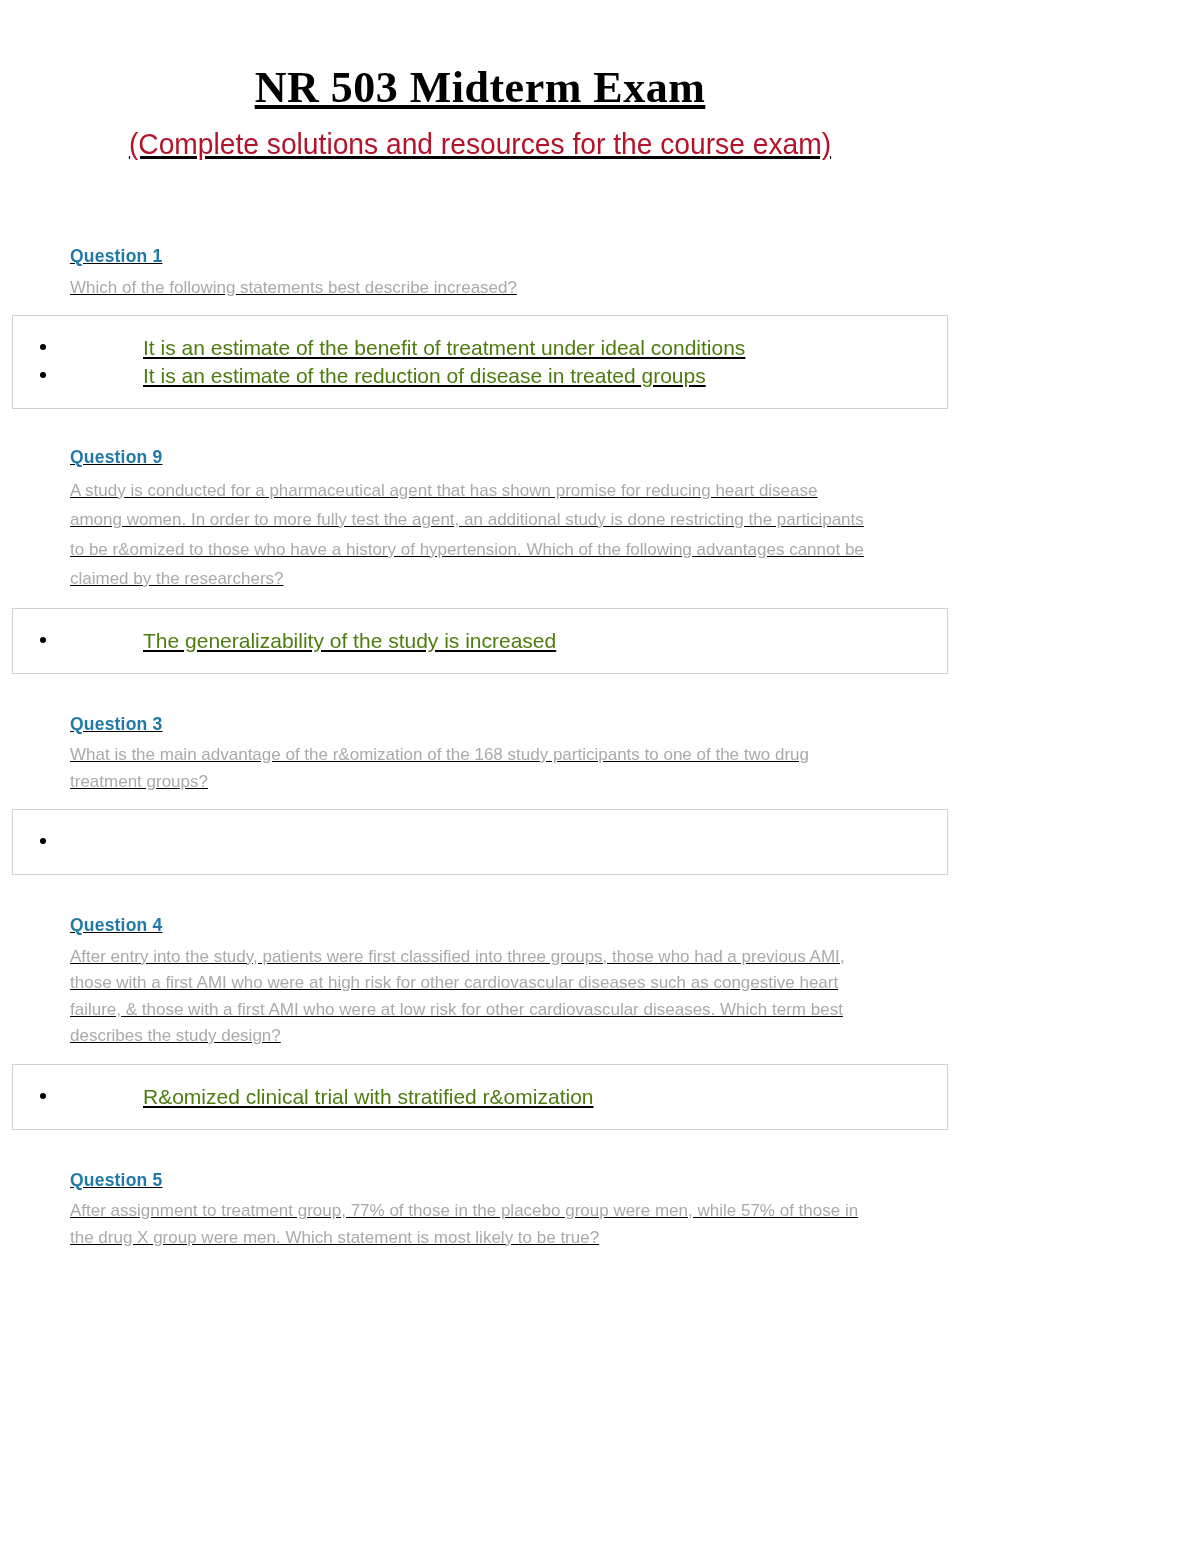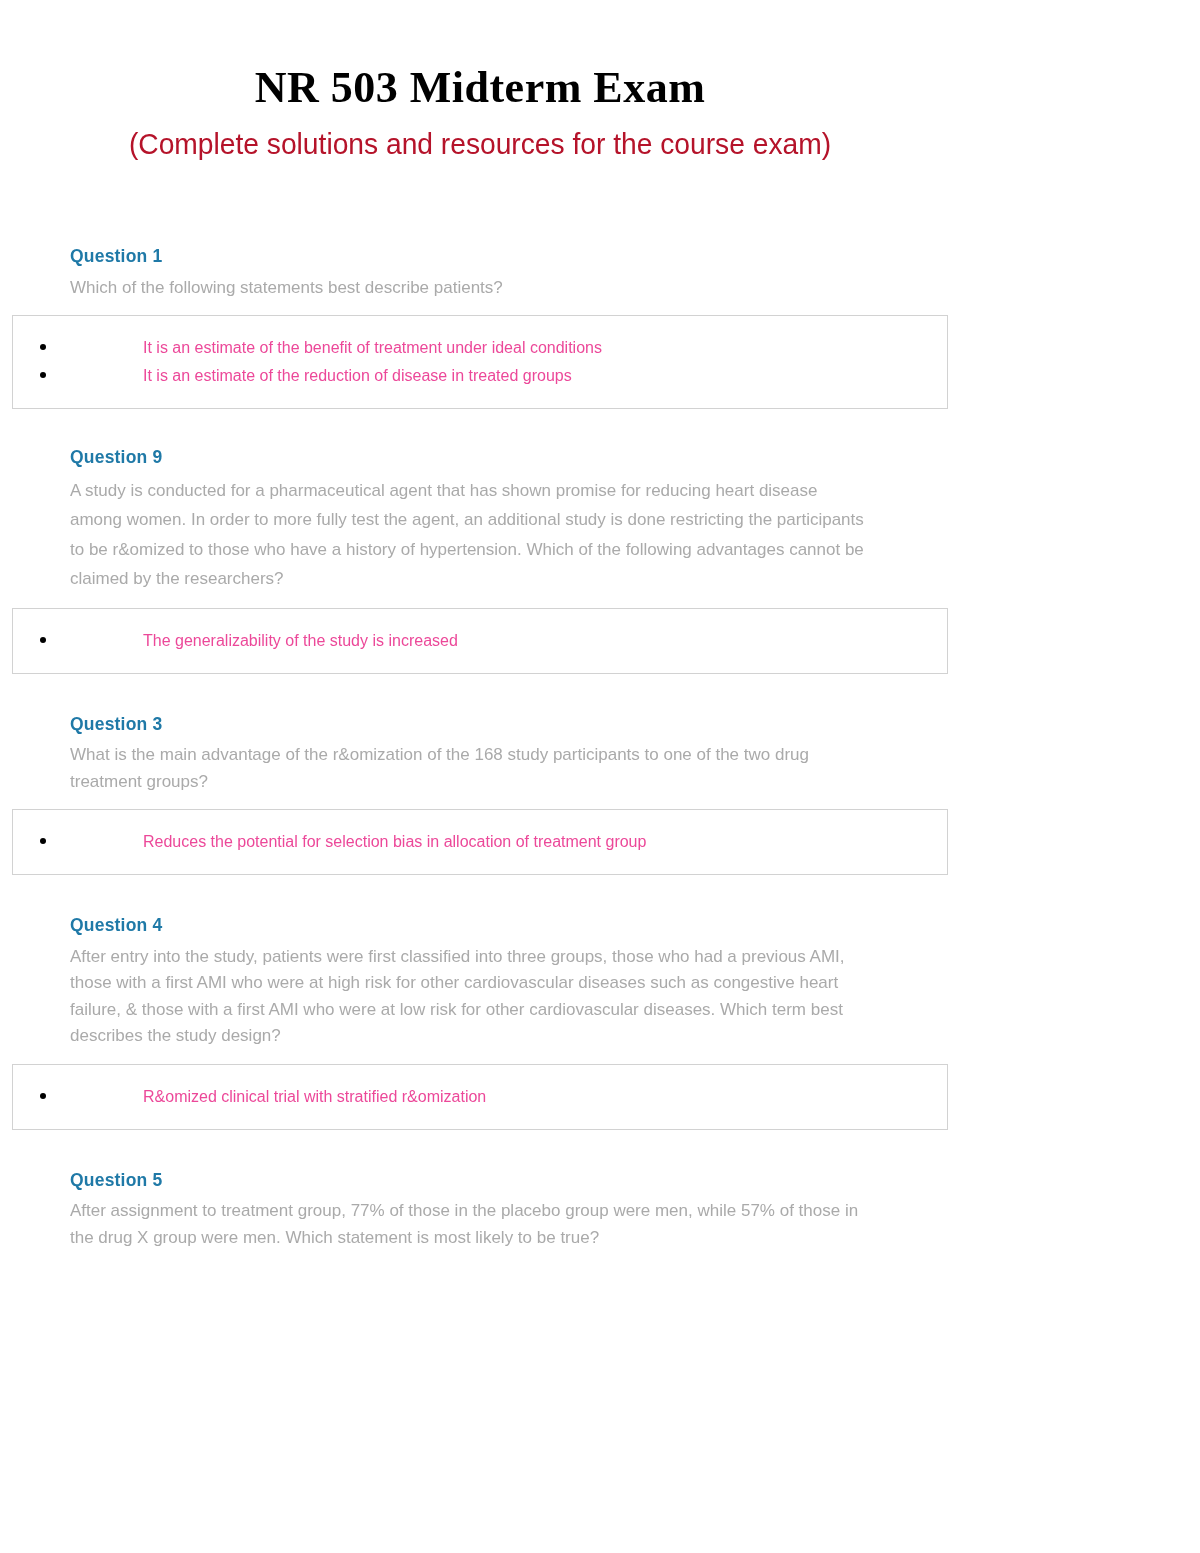--- a/index.html
+++ b/index.html
@@ -15,20 +15,21 @@
     overflow: hidden;
     position: relative;
   }
 
   .page {
     width: 960px;
     height: 1553px;
     box-sizing: border-box;
     position: relative;
     background: #fff;
+    text-decoration: underline;
   }
 
   
   .doc-title {
     font-family: "Liberation Serif", "DejaVu Serif", serif;
     font-weight: bold;
     font-size: 44px;
     color: #000000;
     text-align: center;
     letter-spacing: 0.5px;
@@ -101,43 +102,43 @@
   }
   .bullet-dot {
     display: inline-block;
     width: 6px;
     height: 6px;
     border-radius: 50%;
     background: #000;
     vertical-align: 3px;
   }
   .answer-text {
-    color: #ec4899;
-    font-size: 16px;
+    color: #4d7c0f;
+    font-size: 21px;
     line-height: 28px;
     flex: 1 1 auto;
   }
 
   .gap-small  { height: 40px; }
   .gap-medium { height: 42px; }
 </style>
 </head>
 <body>
 
 <div class="page">
 
   <h1 class="doc-title">NR 503 Midterm Exam</h1>
 
   <div class="doc-subtitle">(Complete solutions and resources for the course exam)</div>
 
   <div class="content">
 
     <div class="qblock">
       <div class="q-label">Question 1</div>
-      <div class="q-text tight">Which of the following statements best describe patients?</div>
+      <div class="q-text tight">Which of the following statements best describe increased?</div>
       <div class="answer-box">
         <div class="answer-row">
           <span class="bullet"><span class="bullet-dot"></span></span>
           <span class="answer-text">It is an estimate of the benefit of treatment under ideal conditions</span>
         </div>
         <div class="answer-row">
           <span class="bullet"><span class="bullet-dot"></span></span>
           <span class="answer-text">It is an estimate of the reduction of disease in treated groups</span>
         </div>
       </div>
@@ -157,21 +158,20 @@
     </div>
 
     <div class="gap-medium"></div>
 
     <div class="qblock">
       <div class="q-label">Question 3</div>
       <div class="q-text tight">What is the main advantage of the r&amp;omization of the 168 study participants to one of the two drug treatment groups?</div>
       <div class="answer-box">
         <div class="answer-row">
           <span class="bullet"><span class="bullet-dot"></span></span>
-          <span class="answer-text">Reduces the potential for selection bias in allocation of treatment group</span>
         </div>
       </div>
     </div>
 
     <div class="gap-medium"></div>
 
     <div class="qblock">
       <div class="q-label">Question 4</div>
       <div class="q-text tight">After entry into the study, patients were first classified into three groups, those who had a previous AMI, those with a first AMI who were at high risk for other cardiovascular diseases such as congestive heart failure, &amp; those with a first AMI who were at low risk for other cardiovascular diseases. Which term best describes the study design?</div>
       <div class="answer-box">

